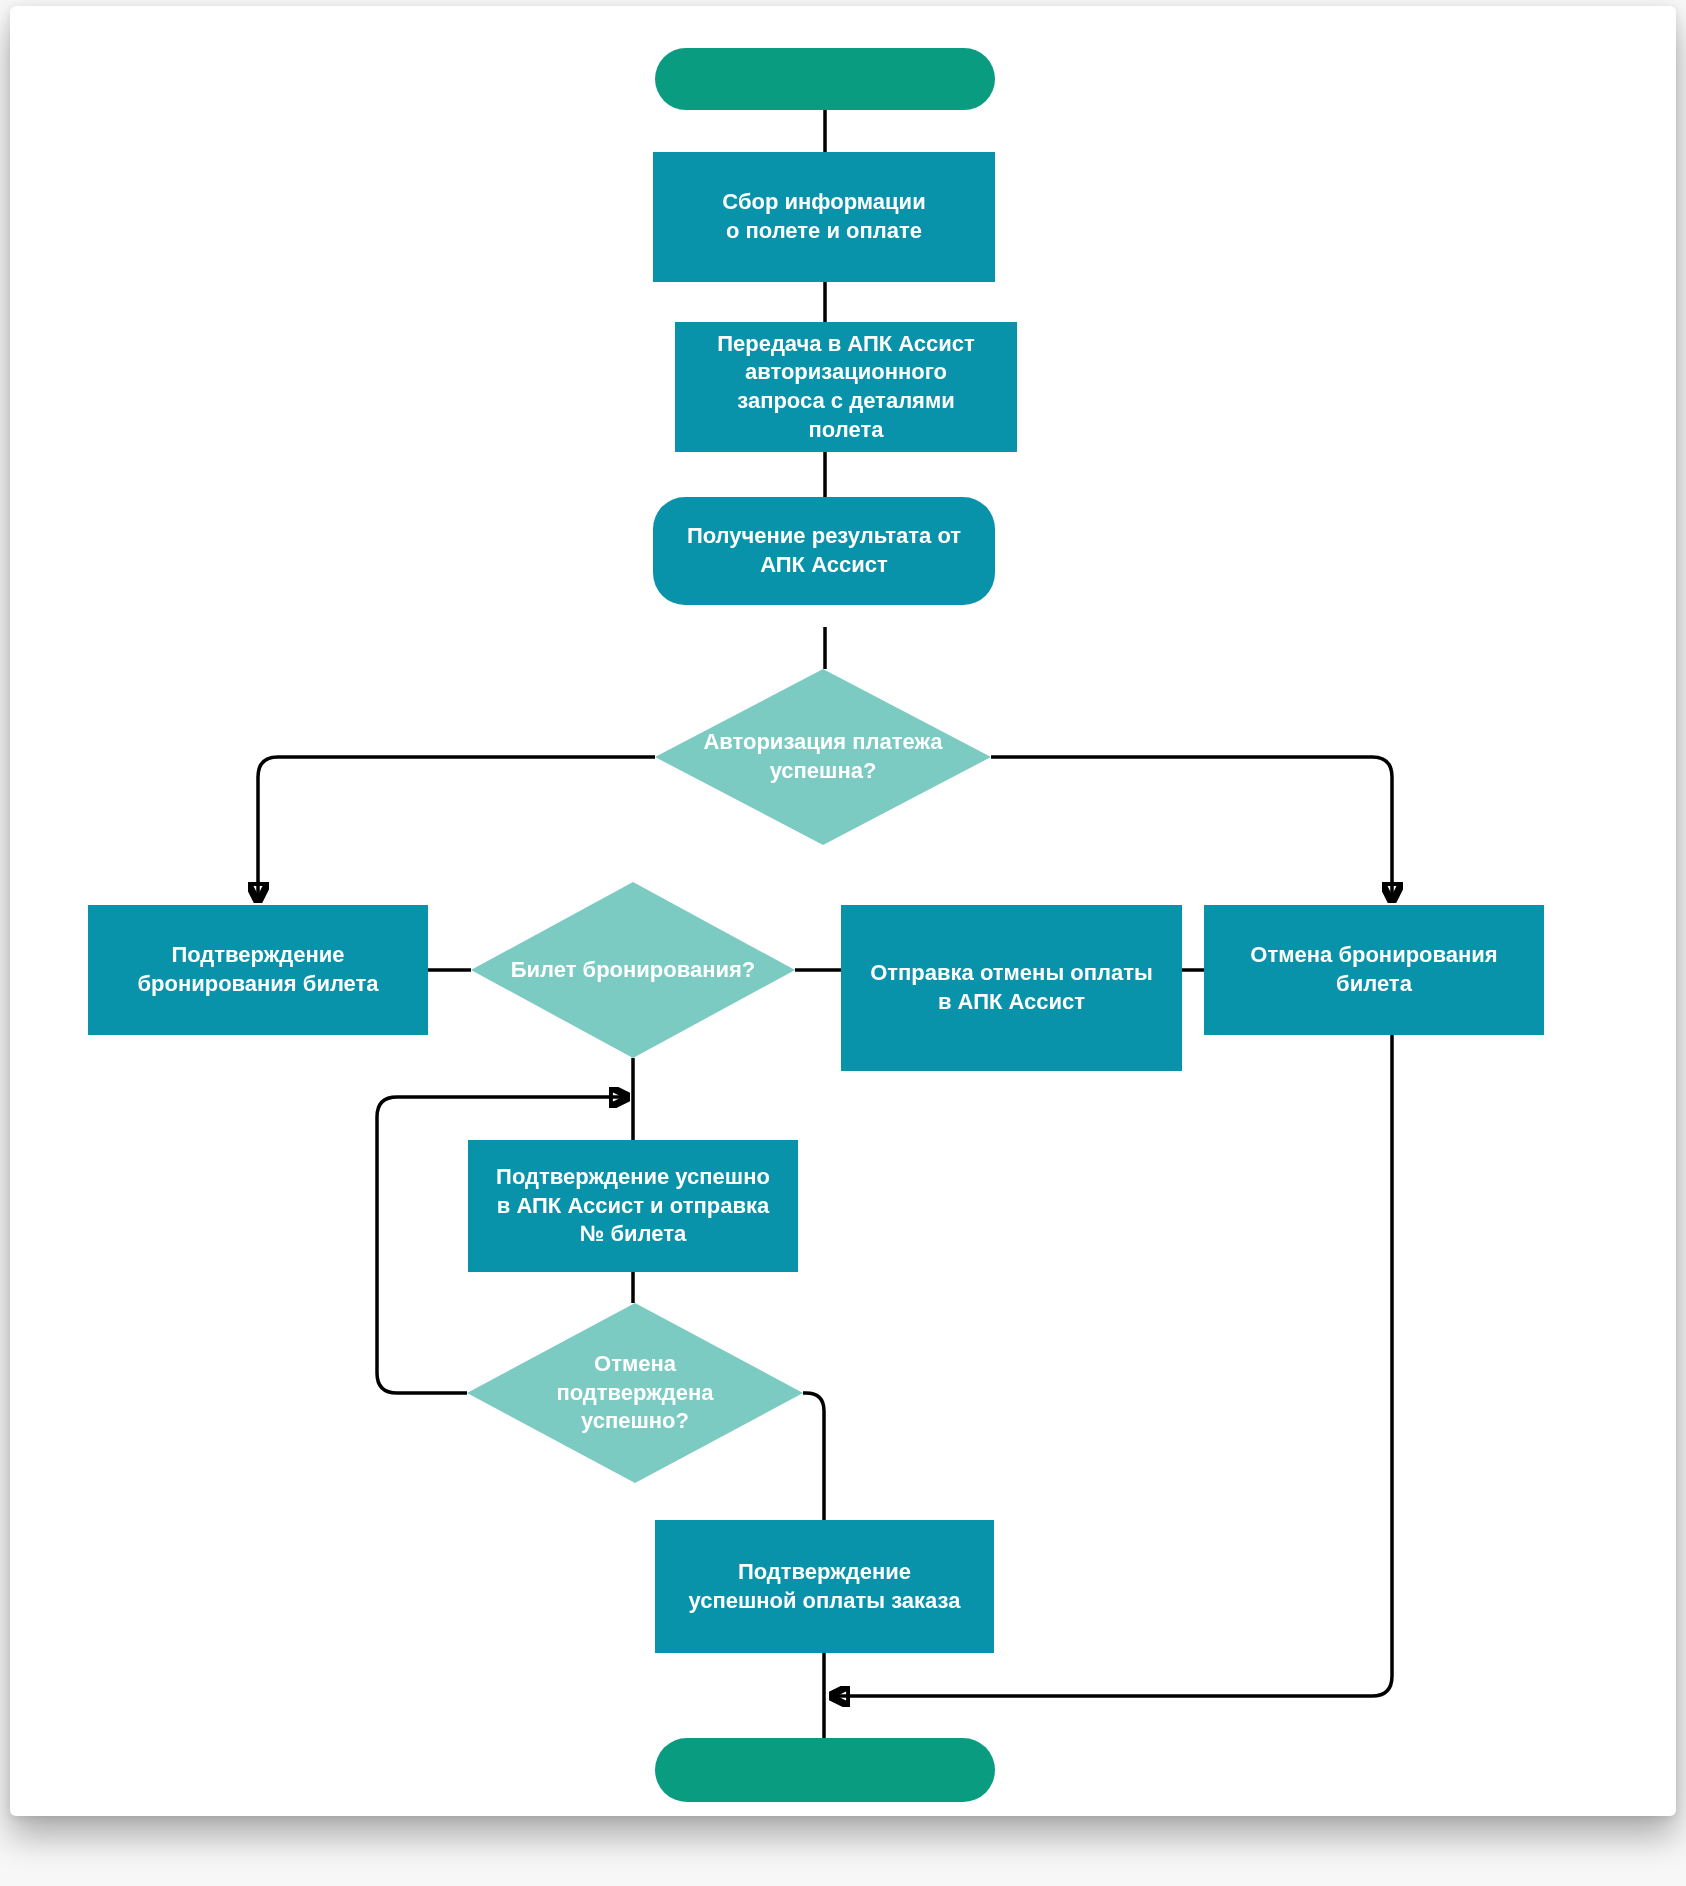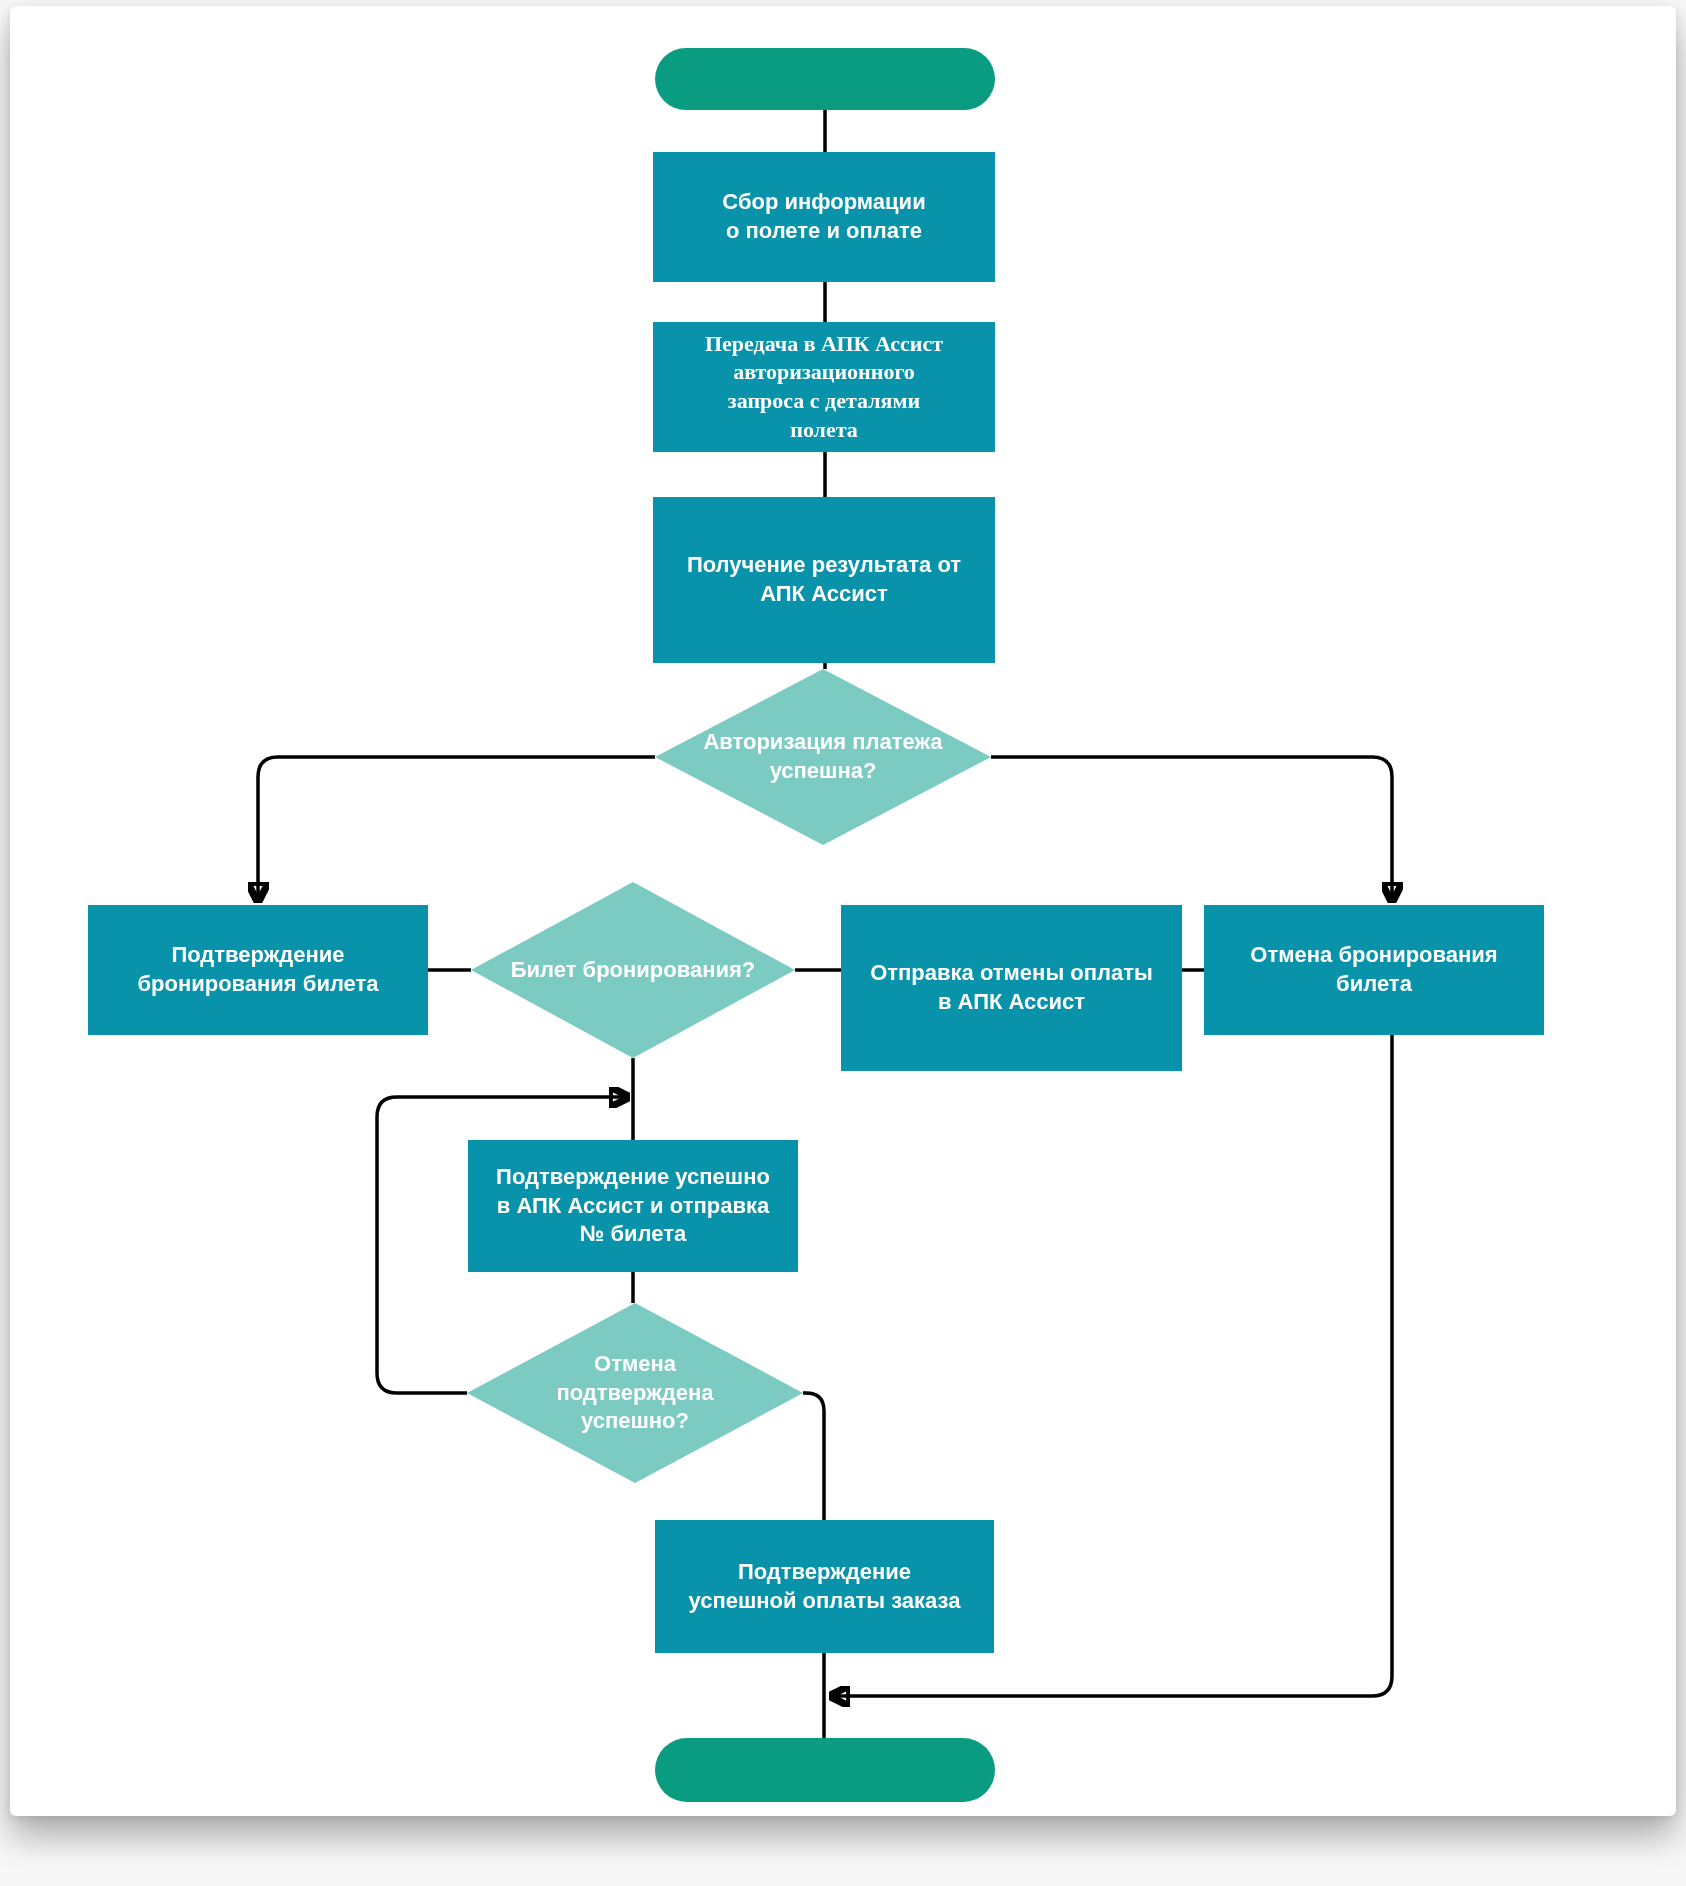--- a/index.html
+++ b/index.html
@@ -58,22 +58,22 @@
     text-align: center;
   }
   .terminal {
     background: var(--terminal-color, #0a9c80);
     border-radius: 40px;
   }
 
   
   .n-start            { left: 645px;  top: 42px;   width: 340px; height: 62px; }
   .n-collect          { left: 643px;  top: 146px;  width: 342px; height: 130px; }
-  .n-request          { left: 643px;  top: 316px;  width: 342px; height: 130px; font-family: Liberation Serif, serif; }
-  .n-result           { left: 643px;  top: 491px;  width: 342px; height: 166px; }
+  .n-request          { left: 665px;  top: 316px;  width: 342px; height: 130px; }
+  .n-result           { left: 643px;  top: 491px;  width: 342px; height: 108px; border-radius: 32px; }
   .n-auth-decision    { left: 645px;  top: 663px;  width: 336px; height: 176px; }
   .n-confirm-booking  { left: 78px;   top: 899px;  width: 340px; height: 130px; }
   .n-ticket-decision  { left: 461px;  top: 876px;  width: 324px; height: 176px; }
   .n-send-cancel      { left: 831px;  top: 899px;  width: 341px; height: 166px; }
   .n-cancel-booking   { left: 1194px; top: 899px;  width: 340px; height: 130px; }
   .n-confirm-payment  { left: 458px;  top: 1134px; width: 330px; height: 132px; }
   .n-payment-decision { left: 457px;  top: 1297px; width: 336px; height: 180px; }
   .n-confirm-order    { left: 645px;  top: 1514px; width: 339px; height: 133px; }
   .n-end              { left: 645px;  top: 1732px; width: 340px; height: 64px; }
 </style>

